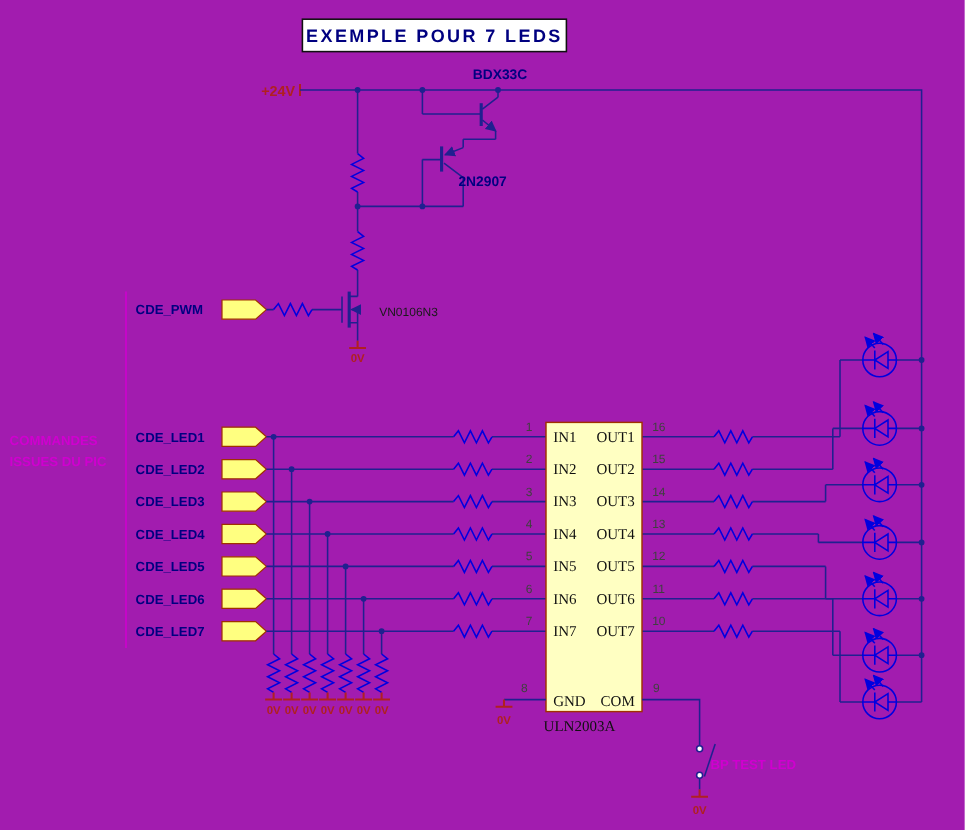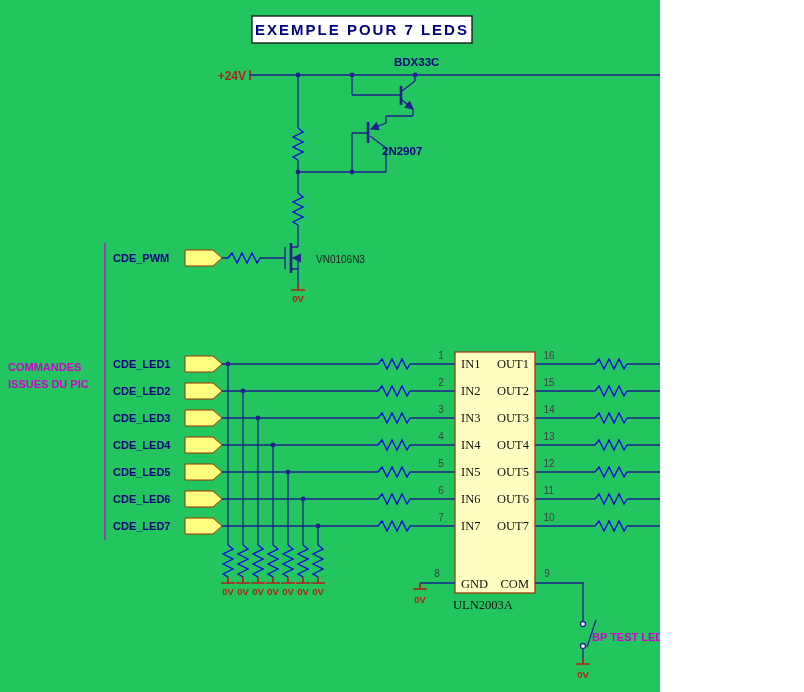--- a/index.html
+++ b/index.html
@@ -1,16 +1,16 @@
 <!DOCTYPE html>
 <html><head>
 <meta charset="utf-8">
 <style>
   html,body{margin:0;padding:0;background:#fff;}
-  .stage{width:660px;height:692px;background:#22c55e;position:relative;overflow:hidden;
+  .stage{width:804px;height:692px;background:#a21caf;position:relative;overflow:hidden;
          font-family:"Liberation Sans",sans-serif;}
   svg{display:block;}
   
   .w   {stroke:#202090;stroke-width:1.3;fill:none;}
   .w2  {stroke:#202090;stroke-width:2.6;fill:none;}
   .rz  {stroke:#0000E0;stroke-width:1.3;fill:none;}
   .ledz{stroke:#0000E0;stroke-width:1.3;fill:none;}
   .gndz{stroke:#B02020;stroke-width:1.7;fill:none;}
   .dotz{fill:#202090;stroke:none;}
   .tagz{fill:#FFFF80;stroke:#A03000;stroke-width:1;}

